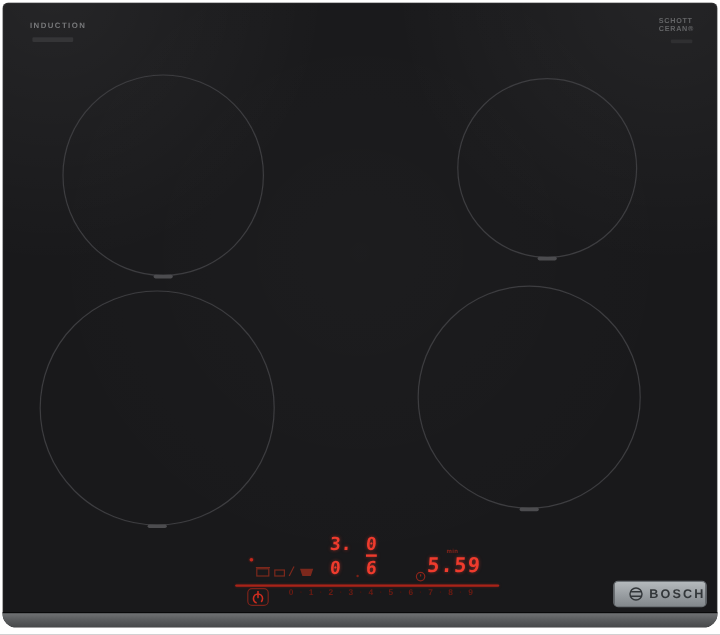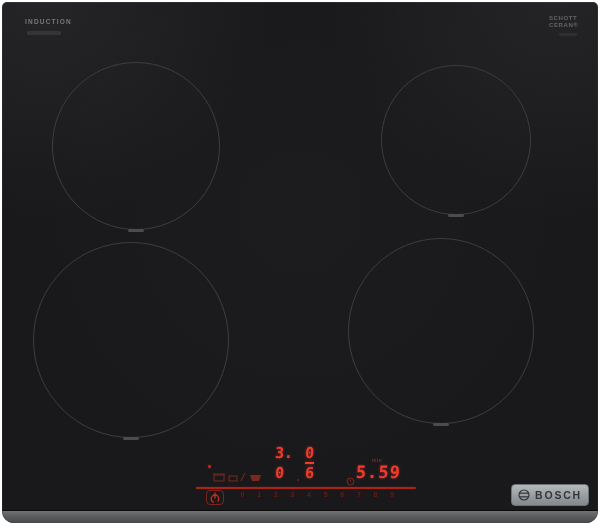--- a/index.html
+++ b/index.html
@@ -101,21 +101,21 @@
   }
   .lv{margin:0 2.6px;display:inline-block;cursor:pointer;}
   .lv:not(:first-child)::before{
     content:"·";margin-right:5.2px;color:#4e130d;
   }
   
   .badge{
     position:absolute;left:509px;top:482px;width:78px;height:22px;border-radius:4px;
     background:linear-gradient(180deg,#b4b9bc 0%,#989da1 55%,#83888c 100%);
     border:1px solid #6d7276;box-sizing:border-box;
-    display:flex;align-items:center;justify-content:center;gap:5px;
+    display:flex;align-items:center;justify-content:flex-end;gap:5px;
   }
   .badge-text{
     font-size:10.5px;font-weight:bold;letter-spacing:1.8px;color:#33373a;
   }
 </style>
 </head>
 <body>
 
 <div class="hob">
 

